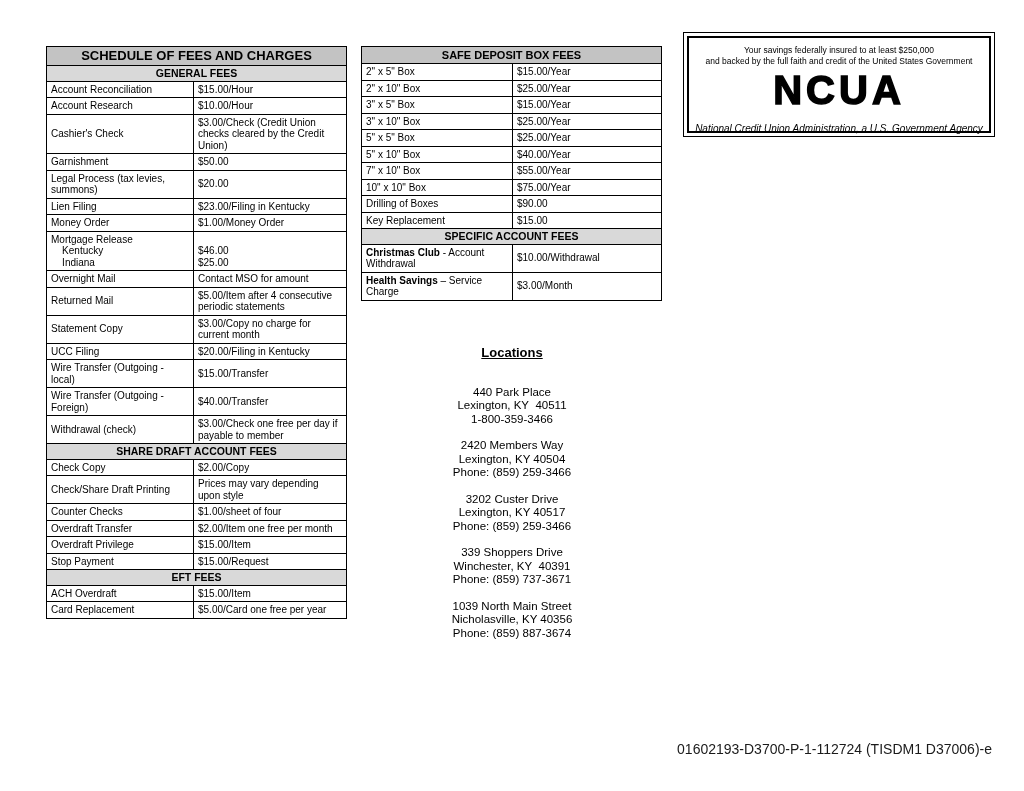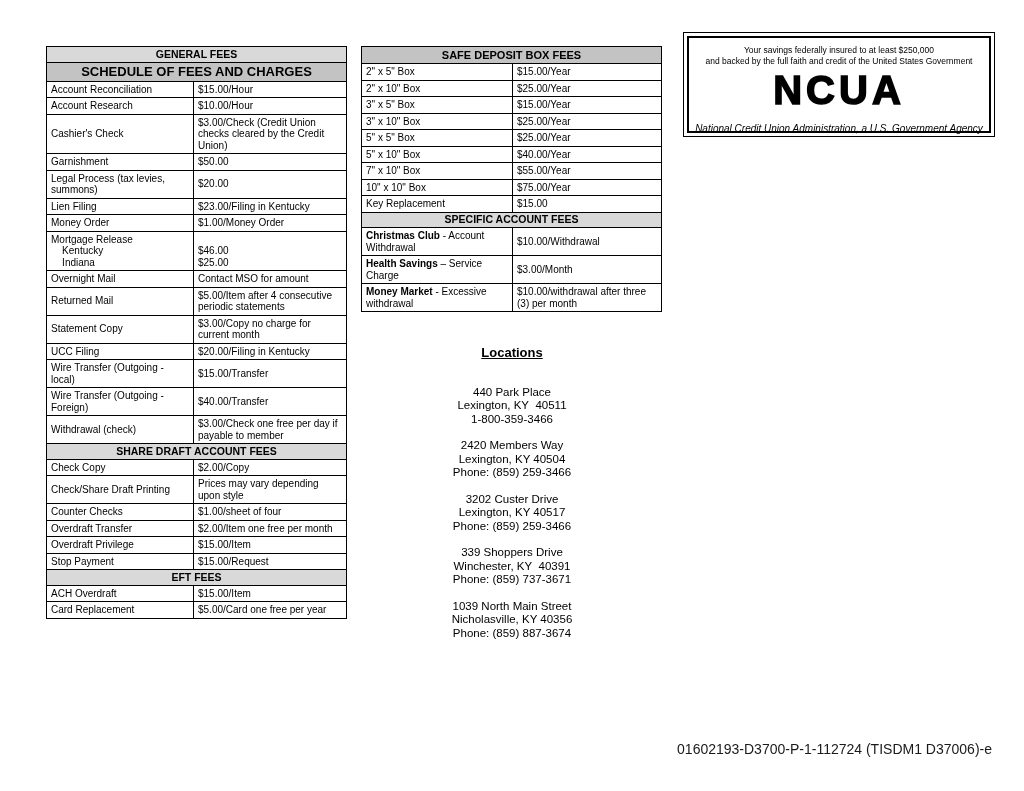--- a/index.html
+++ b/index.html
@@ -109,24 +109,24 @@
 
 <div class="page">
 
   <table class="fee-table tbl-left">
     <colgroup>
         <col style="width:147px">
         <col style="width:153px">
       </colgroup>
     <tbody>
         <tr>
+          <td colspan="2" class="tbl-title">SCHEDULE OF FEES AND CHARGES</td>
+        </tr>
+        <tr>
           <td colspan="2" class="tbl-section">GENERAL FEES</td>
-        </tr>
-        <tr>
-          <td colspan="2" class="tbl-title">SCHEDULE OF FEES AND CHARGES</td>
         </tr>
         <tr>
           <td class="cell-label">Account Reconciliation</td>
           <td class="cell-value">$15.00/Hour</td>
         </tr>
         <tr>
           <td class="cell-label">Account Research</td>
           <td class="cell-value">$10.00/Hour</td>
         </tr>
         <tr>
@@ -261,37 +261,37 @@
         </tr>
         <tr>
           <td class="cell-label">7" x 10" Box</td>
           <td class="cell-value">$55.00/Year</td>
         </tr>
         <tr>
           <td class="cell-label">10" x 10" Box</td>
           <td class="cell-value">$75.00/Year</td>
         </tr>
         <tr>
+          <td class="cell-label">Drilling of Boxes</td>
+          <td class="cell-value">$90.00</td>
+        </tr>
+        <tr>
           <td class="cell-label">Key Replacement</td>
           <td class="cell-value">$15.00</td>
         </tr>
         <tr>
           <td colspan="2" class="tbl-section">SPECIFIC ACCOUNT FEES</td>
         </tr>
         <tr>
           <td class="cell-label"><b>Christmas Club</b> - Account Withdrawal</td>
           <td class="cell-value">$10.00/Withdrawal</td>
         </tr>
         <tr>
           <td class="cell-label"><b>Health Savings</b> – Service Charge</td>
           <td class="cell-value">$3.00/Month</td>
-        </tr>
-        <tr>
-          <td class="cell-label"><b>Money Market</b> - Excessive withdrawal</td>
-          <td class="cell-value">$10.00/withdrawal after three (3) per month</td>
         </tr>
       </tbody>
   </table>
 
   <div class="ncua-box">
     <div class="ncua-inner">
       <div class="ncua-small">Your savings federally insured to at least $250,000</div>
       <div class="ncua-small">and backed by the full faith and credit of the United States Government</div>
       <div class="ncua-logo">NCUA</div>
       <div class="ncua-caption">National Credit Union Administration, a U.S. Government Agency</div>

